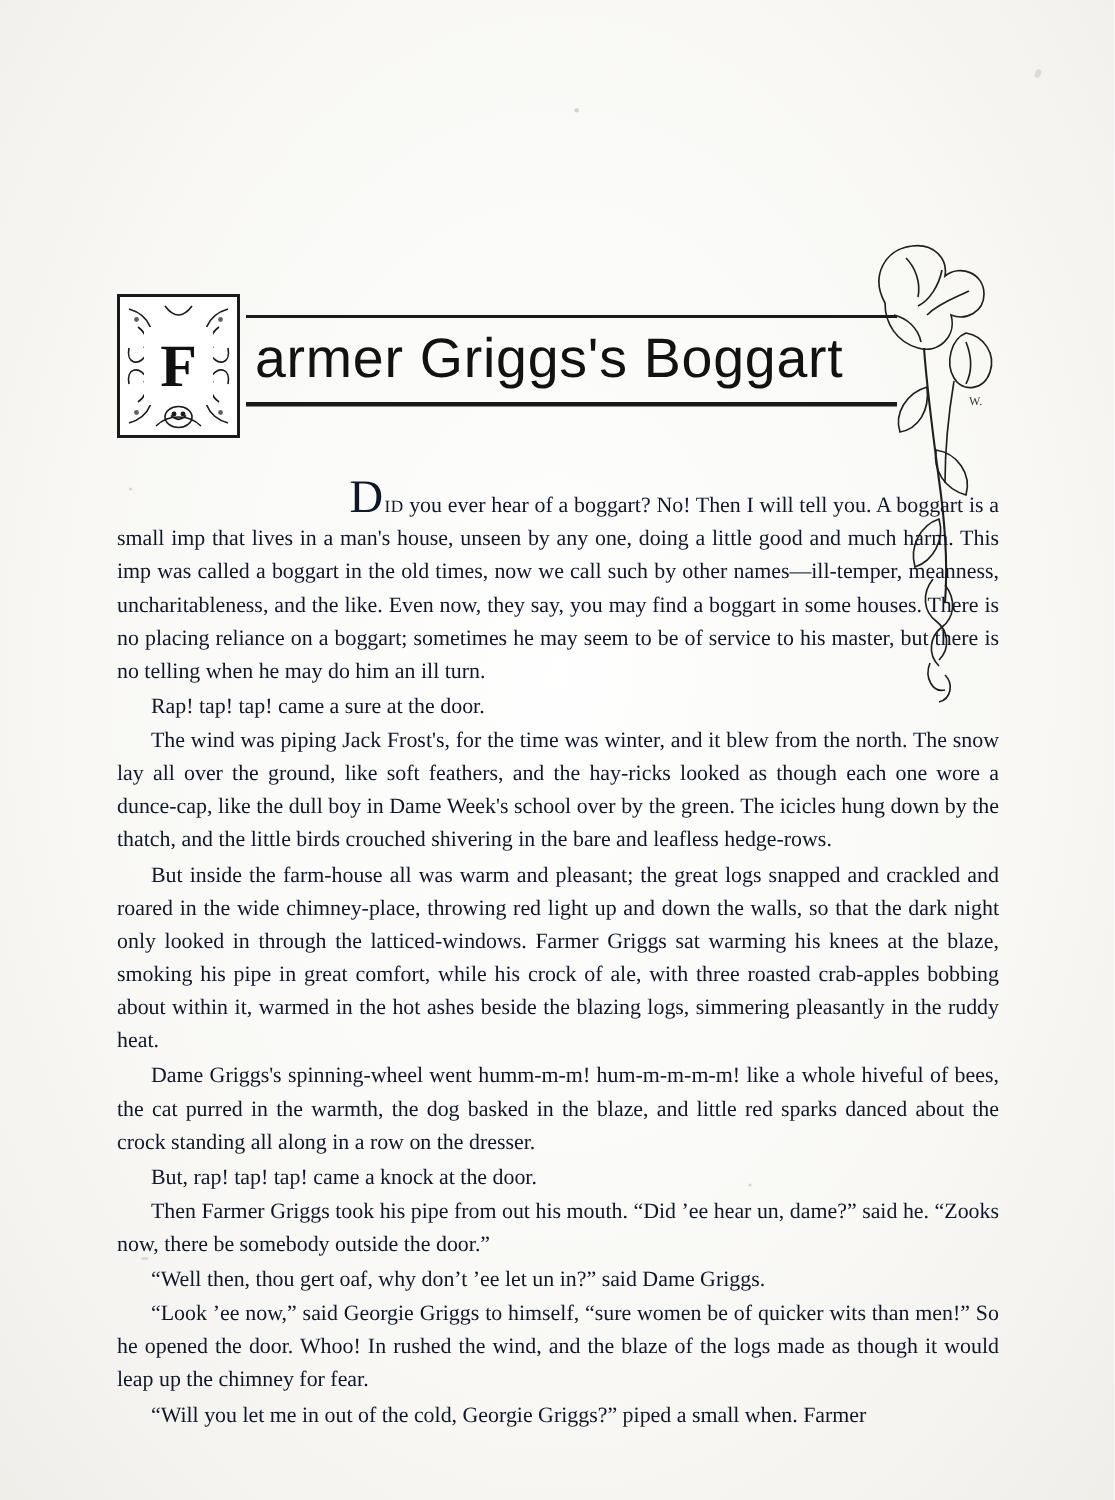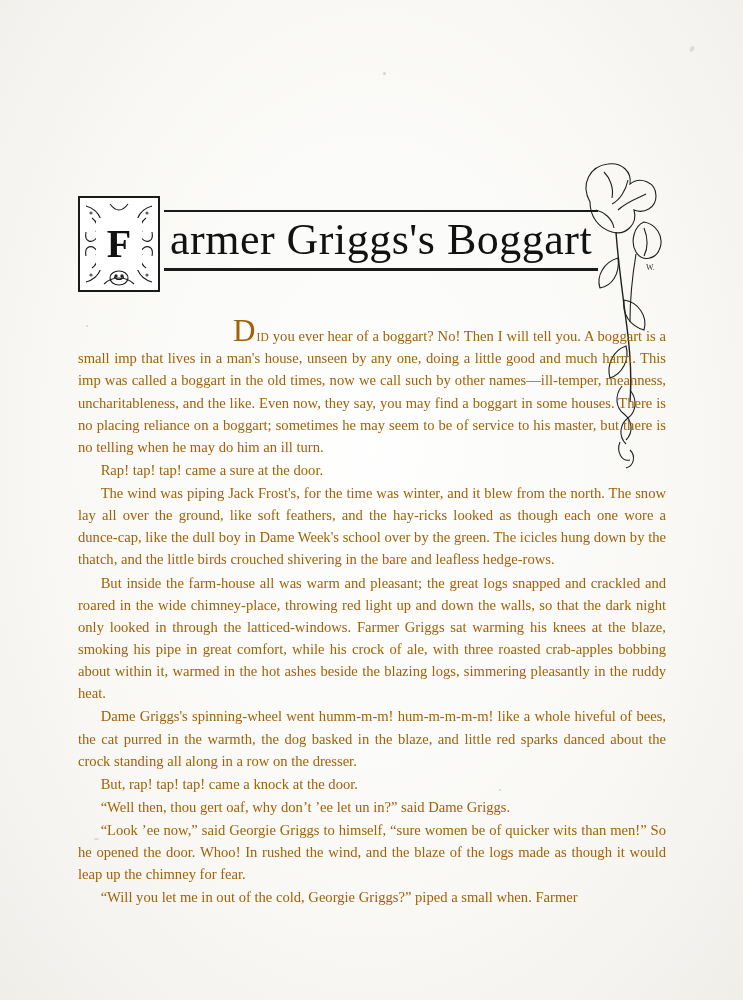--- a/index.html
+++ b/index.html
@@ -90,22 +90,22 @@
     color: #111;
     letter-spacing: 0;
   }
   .title-text {
     position: absolute;
     left: 92px;
     top: 14px;
     height: 58px;
     display: flex;
     align-items: center;
-    font-family: Liberation Serif, serif;
-    font-size: 44px;
+    font-family: Liberation Sans, sans-serif;
+    font-size: 37px;
     letter-spacing: 0.5px;
     color: #121212;
     white-space: nowrap;
   }
 
   
   .ornament {
     position: absolute;
     left: 560px;
     top: 150px;
@@ -115,21 +115,21 @@
 
   
   .body-text {
     position: absolute;
     left: 78px;
     top: 318px;
     width: 588px;
     font-size: 14.6px;
     line-height: 1.52;
     text-align: justify;
-    color: #a16207;
+    color: #0f172a;
   }
   .body-text p {
     margin: 0 0 0.06em 0;
     text-indent: 1.55em;
   }
   .body-text p.first {
     text-indent: 0;
   }
   .opening-indent {
     display: inline-block;
@@ -229,17 +229,18 @@
   <div class="body-text">
     <p class="first">
       <span class="opening-indent"></span><span class="firstcap" style="float:none;font-size:31px;">D</span><span class="smallcaps">ID</span>
       <span>you ever hear of a boggart? No! Then I will tell you. A boggart is a small imp that lives in a man's house, unseen by any one, doing a little good and much harm. This imp was called a boggart in the old times, now we call such by other names—ill-temper, meanness, uncharitableness, and the like. Even now, they say, you may find a boggart in some houses. There is no placing reliance on a boggart; sometimes he may seem to be of service to his master, but there is no telling when he may do him an ill turn.</span>
     </p>
     <p>Rap! tap! tap! came a sure at the door.</p>
     <p>The wind was piping Jack Frost's, for the time was winter, and it blew from the north. The snow lay all over the ground, like soft feathers, and the hay-ricks looked as though each one wore a dunce-cap, like the dull boy in Dame Week's school over by the green. The icicles hung down by the thatch, and the little birds crouched shivering in the bare and leafless hedge-rows.</p>
     <p>But inside the farm-house all was warm and pleasant; the great logs snapped and crackled and roared in the wide chimney-place, throwing red light up and down the walls, so that the dark night only looked in through the latticed-windows. Farmer Griggs sat warming his knees at the blaze, smoking his pipe in great comfort, while his crock of ale, with three roasted crab-apples bobbing about within it, warmed in the hot ashes beside the blazing logs, simmering pleasantly in the ruddy heat.</p>
     <p>Dame Griggs's spinning-wheel went humm-m-m! hum-m-m-m-m! like a whole hiveful of bees, the cat purred in the warmth, the dog basked in the blaze, and little red sparks danced about the crock standing all along in a row on the dresser.</p>
     <p>But, rap! tap! tap! came a knock at the door.</p>
+    <p>Then Farmer Griggs took his pipe from out his mouth. “Did ’ee hear un, dame?” said he. “Zooks now, there be somebody outside the door.”</p>
     <p>“Well then, thou gert oaf, why don’t ’ee let un in?” said Dame Griggs.</p>
     <p>“Look ’ee now,” said Georgie Griggs to himself, “sure women be of quicker wits than men!” So he opened the door. Whoo! In rushed the wind, and the blaze of the logs made as though it would leap up the chimney for fear.</p>
     <p>“Will you let me in out of the cold, Georgie Griggs?” piped a small when. Farmer</p>
   </div>
 </div>
 
 </body></html>

